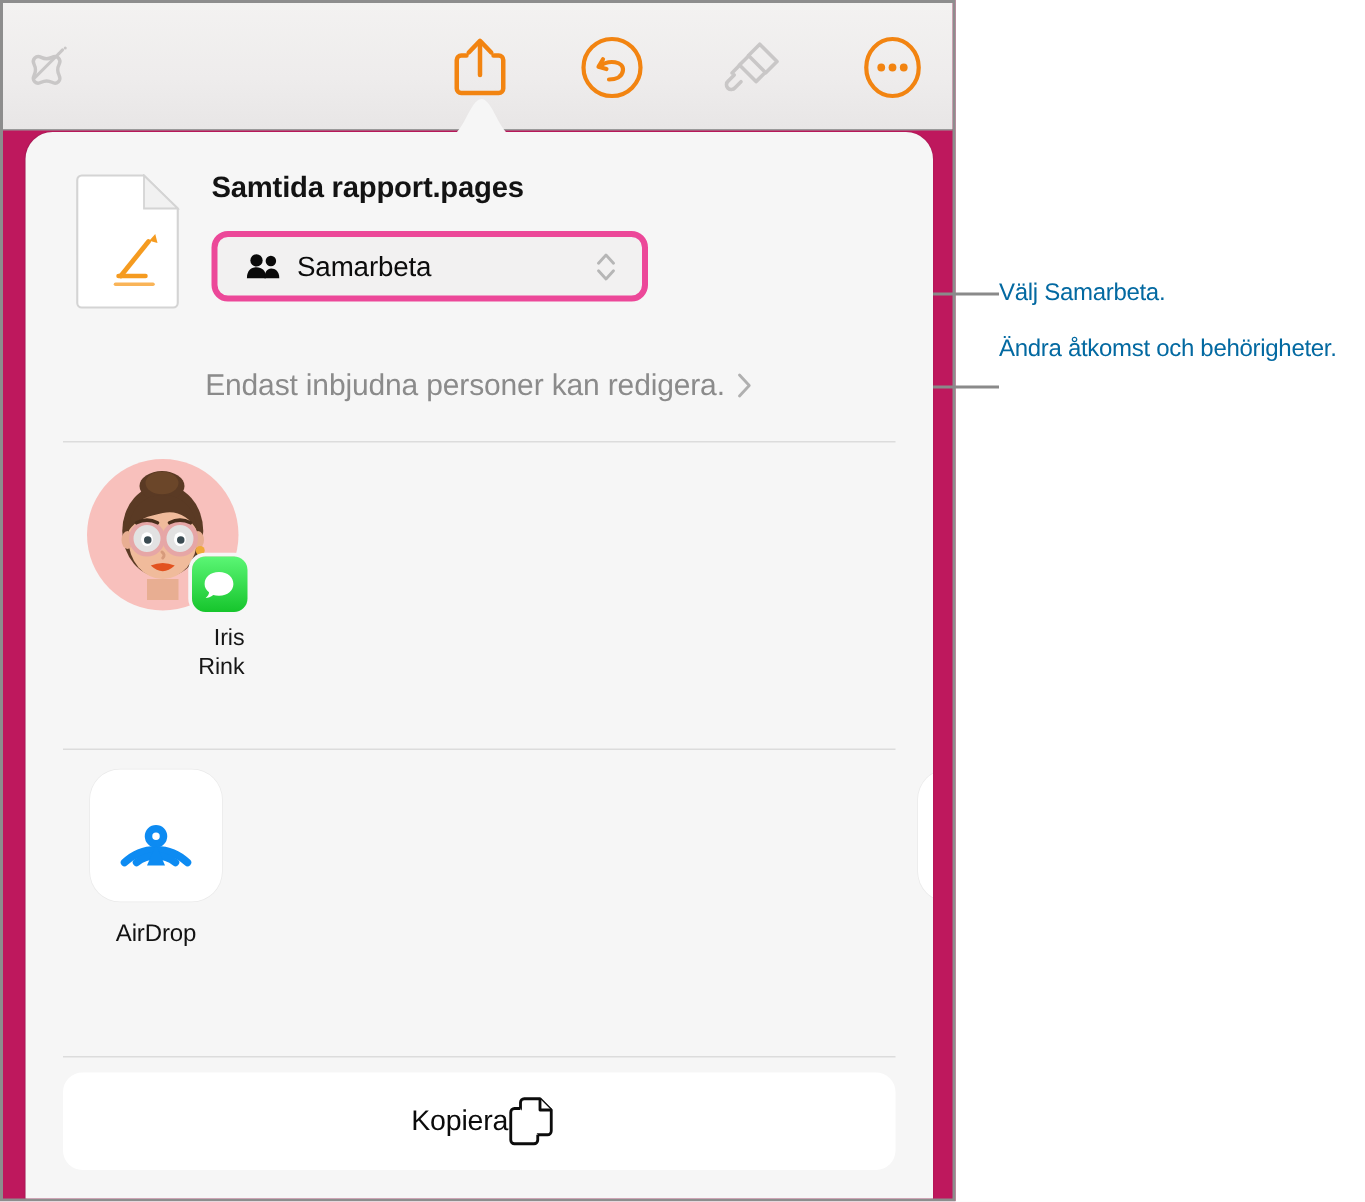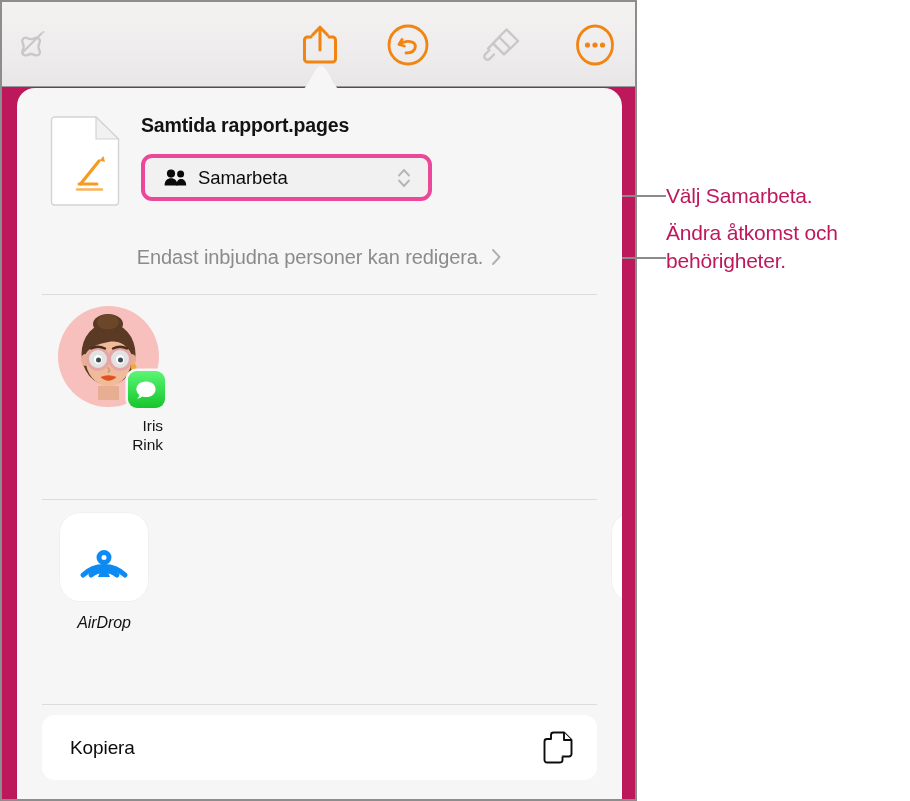--- a/index.html
+++ b/index.html
@@ -228,21 +228,20 @@
     left: 0;
     top: 425px;
     width: 605px;
     height: 170px;
   }
   .app {
     position: absolute;
     top: 0;
     width: 120px;
     text-align: center;
-    font-style: italic;
   }
   .app .app-icon {
     width: 88px;
     height: 88px;
     margin: 0 auto;
     border-radius: 20px;
     overflow: hidden;
     position: relative;
     box-shadow: 0 0 0 0.5px rgba(0,0,0,0.05);
   }
@@ -263,36 +262,36 @@
   .action-row {
     position: absolute;
     left: 25px;
     top: 627px;
     width: 555px;
     height: 65px;
     background: #ffffff;
     border-radius: 13px;
     display: flex;
     align-items: center;
-    justify-content: space-between;
+    justify-content: center;
     box-sizing: border-box;
     padding: 0 24px 0 28px;
   }
   .action-label {
     font-size: 19px;
     color: #0b0b0b;
     letter-spacing: -0.1px;
   }
   .action-icon { width: 30px; height: 33px; }
 
   
   .callout {
     position: absolute;
-    color: #be185d;
-    font-size: 21px;
+    color: #0369a1;
+    font-size: 16px;
     line-height: 28px;
     letter-spacing: -0.2px;
   }
   .callout-1 { left: 666px; top: 182px; width: 236px; }
   .callout-2 { left: 666px; top: 219px; width: 240px; }
 
   .leader {
     position: absolute;
     height: 2px;
     background: #8a8a8a;

